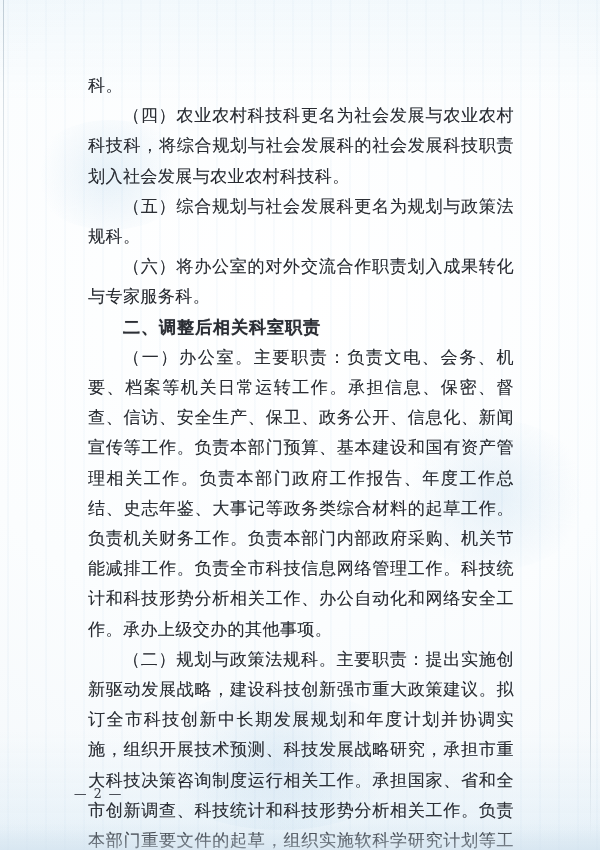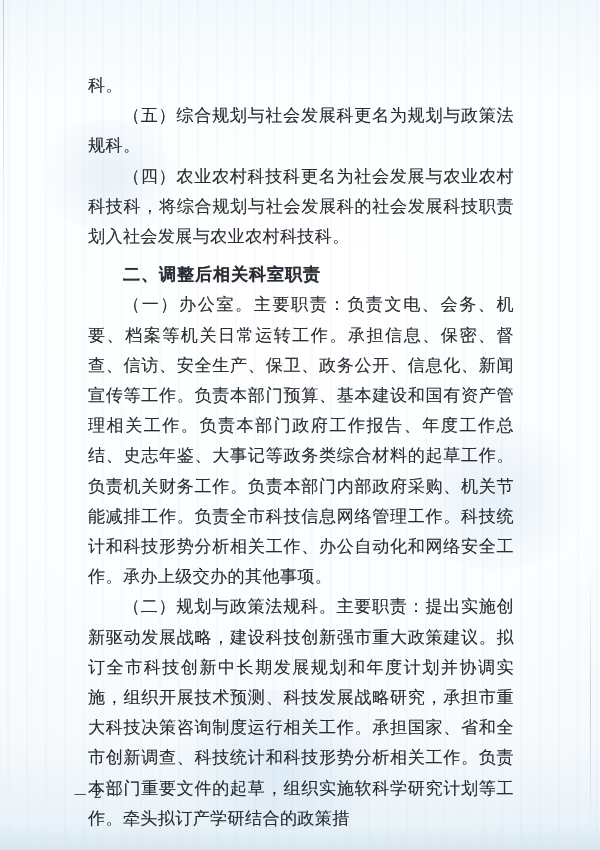--- a/index.html
+++ b/index.html
@@ -92,21 +92,20 @@
   }
   .para.indent {
     text-indent: 35px;
   }
   .para.heading {
     text-indent: 35px;
     font-weight: 700;
     letter-spacing: 0.9px;
     color: #1e2128;
     text-shadow: 0 0 0.7px rgba(30,35,44,0.6);
-    margin-top: 8px;
   }
 
   
   .para:nth-child(odd) { color: #2b2e34; }
   .para:nth-child(even) { color: #292c32; }
 
   
   .page-number {
     position: absolute;
     left: 74px;
@@ -126,22 +125,23 @@
 
   <div class="scan-texture"></div>
   <div class="scan-blotch" style="left:30px; top:120px; width:160px; height:110px;"></div>
   <div class="scan-blotch" style="left:400px; top:420px; width:190px; height:150px;"></div>
   <div class="scan-blotch" style="left:150px; top:690px; width:260px; height:140px;"></div>
   <div class="edge-line-left"></div>
   <div class="edge-line-right"></div>
 
   <div class="doc-body">
     <p class="para">科。</p>
+    <p class="para indent">（四）农业农村科技科更名为社会发展与农业农村科技科，将综合规划与社会发展科的社会发展科技职责划入社会发展与农业农村科技科。</p>
     <p class="para indent">（五）综合规划与社会发展科更名为规划与政策法规科。</p>
-    <p class="para indent">（四）农业农村科技科更名为社会发展与农业农村科技科，将综合规划与社会发展科的社会发展科技职责划入社会发展与农业农村科技科。</p>
+    <p class="para indent">（六）将办公室的对外交流合作职责划入成果转化与专家服务科。</p>
     <p class="para heading">二、调整后相关科室职责</p>
     <p class="para indent">（一）办公室。主要职责：负责文电、会务、机要、档案等机关日常运转工作。承担信息、保密、督查、信访、安全生产、保卫、政务公开、信息化、新闻宣传等工作。负责本部门预算、基本建设和国有资产管理相关工作。负责本部门政府工作报告、年度工作总结、史志年鉴、大事记等政务类综合材料的起草工作。负责机关财务工作。负责本部门内部政府采购、机关节能减排工作。负责全市科技信息网络管理工作。科技统计和科技形势分析相关工作、办公自动化和网络安全工作。承办上级交办的其他事项。</p>
     <p class="para indent">（二）规划与政策法规科。主要职责：提出实施创新驱动发展战略，建设科技创新强市重大政策建议。拟订全市科技创新中长期发展规划和年度计划并协调实施，组织开展技术预测、科技发展战略研究，承担市重大科技决策咨询制度运行相关工作。承担国家、省和全市创新调查、科技统计和科技形势分析相关工作。负责本部门重要文件的起草，组织实施软科学研究计划等工作。牵头拟订产学研结合的政策措</p>
   </div>
 
   <div class="page-number">— 2 —</div>
 
   <div class="bottom-shadow"></div>
 </div>
 

